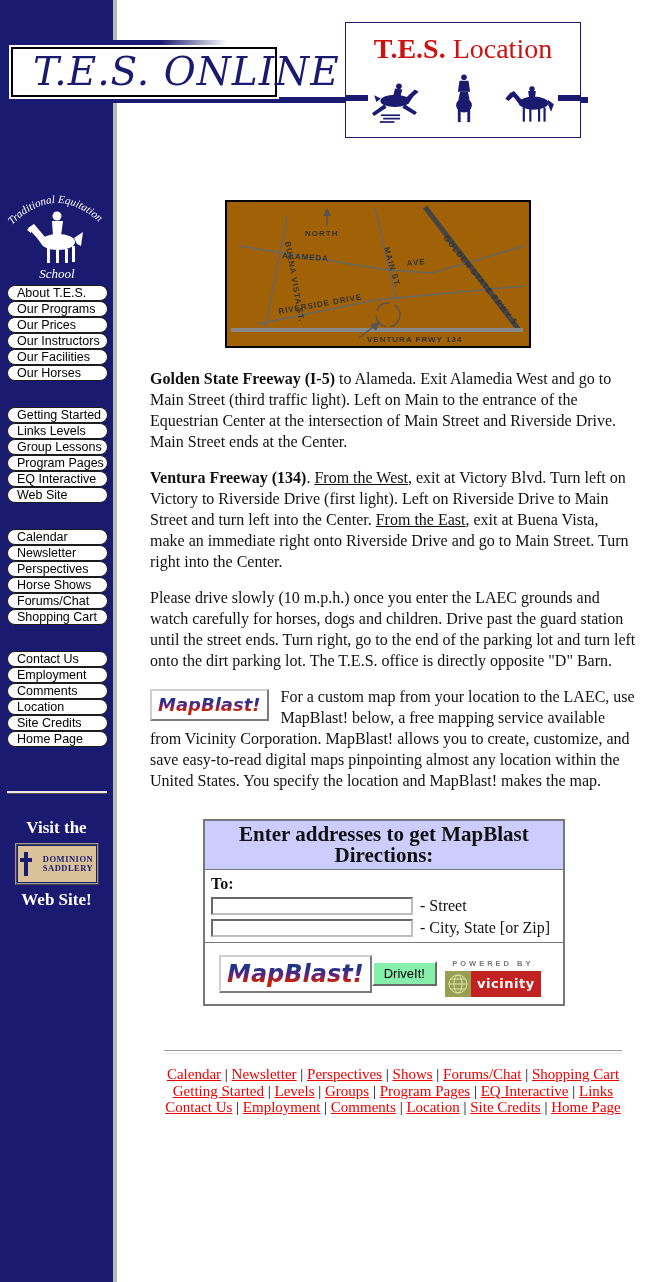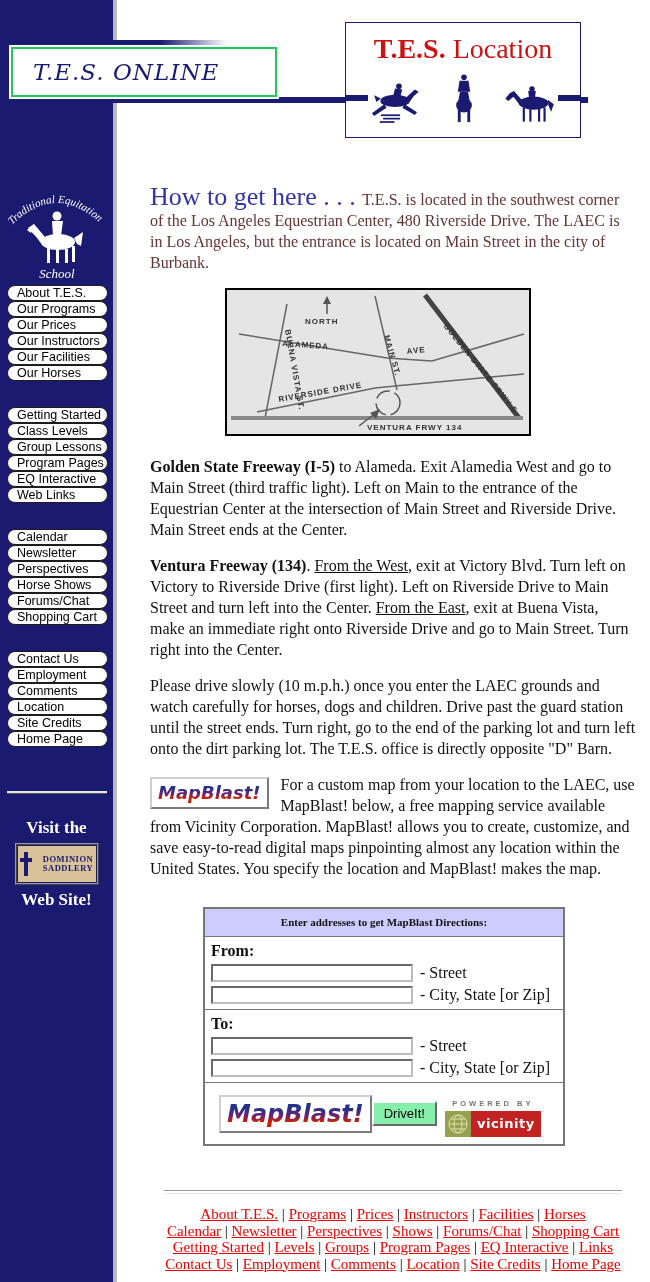--- a/index.html
+++ b/index.html
@@ -23,55 +23,55 @@
   .dom-cross i{position:absolute;background:#1a1a70;}
   .dom-cross .v{left:4px;top:0;width:4px;height:24px;}
   .dom-cross .h{left:0;top:6px;width:12px;height:4px;}
   .dom-text{font:bold 8.5px/9px "Liberation Serif",serif;color:#1a1a70;letter-spacing:.5px;}
 
   
   .fade-bar{position:absolute;left:95px;top:40px;width:132px;height:5px;z-index:2;
             background:linear-gradient(90deg,#1a1a70 50%,rgba(26,26,112,0));}
   .hline{position:absolute;left:30px;top:97px;width:558px;height:6px;background:#1a1a70;z-index:1;}
   .banner-wrap{position:absolute;left:9px;top:45px;background:#fff;padding:2px;z-index:2;}
-  .banner{border:2px solid #22c55e;width:242px;height:46px;line-height:46px;padding-left:20px;
-          font-style:italic;font-size:23px;font-family:"DejaVu Serif",serif;color:#1a1a70;
+  .banner{border:2px solid #000000;width:242px;height:46px;line-height:46px;padding-left:20px;
+          font-style:italic;font-size:39px;font-family:"DejaVu Serif",serif;color:#1a1a70;
           letter-spacing:1px;background:#fff;white-space:nowrap;}
   .loc-box{position:absolute;left:345px;top:22px;width:234px;height:114px;background:#fff;
            border:1px solid #1a1a70;z-index:2;}
   .loc-title{text-align:center;margin-top:10px;font-size:28px;color:#cc1111;white-space:nowrap;}
   .loc-title b{font-weight:bold;}
   .loc-horses{display:flex;justify-content:center;align-items:flex-end;gap:24px;margin-top:2px;height:58px;}
   .loc-dash{position:absolute;top:72px;width:22px;height:6px;background:#1a1a70;}
   .loc-dash.l{left:0;} .loc-dash.r{right:0;}
 
   
   .main{position:absolute;left:150px;top:186px;width:486px;font-size:16px;line-height:21px;color:#111;z-index:1;}
   .main p{margin:0 0 15px 0;}
   .howto{font-size:26px;color:#3535aa;}
   .intro{color:#663333;}
-  .map-wrap{width:302px;border:2px solid #000;margin:14px 1px 20px 75px;background:#e5e5e5;}
+  .map-wrap{width:302px;border:2px solid #000;margin:14px 1px 20px 75px;background:#a16207;}
   .map-wrap svg{display:block;}
   .ul{text-decoration:underline;}
 
   .mb-logo{display:inline-block;background:#fff;border:2px outset #cfcfcf;padding:0 6px;
            font-family:"DejaVu Sans",sans-serif;font-weight:bold;font-style:italic;cursor:pointer;}
   .mb-text{color:#cc2200;}
   @supports ((-webkit-background-clip:text) or (background-clip:text)){
     .mb-text{background:linear-gradient(180deg,#223388 30%,#662277 55%,#cc2200 78%);
              -webkit-background-clip:text;background-clip:text;color:transparent;}
   }
   .mb-small{float:left;font-size:18px;line-height:28px;margin:3px 12px 3px 0;}
   .mb-big{font-size:24px;line-height:34px;}
 
   
   .mb-form{border-collapse:collapse;border:2px solid #777;margin:28px 0 0 53px;width:348px;
            font-size:16px;}
   .mb-form td{border:1px solid #777;padding:3px 6px;}
-  .form-hdr{background:#ccccff;text-align:center;font-weight:bold;font-size:11px;padding:4px 2px;}
+  .form-hdr{background:#ccccff;text-align:center;font-weight:bold;font-size:21px;padding:4px 2px;}
   .sec-label{font-weight:bold;}
   .frow{display:flex;align-items:center;gap:7px;margin:1px 0;}
   .frow input{width:202px;height:18px;border:2px inset #bdbdbd;font:13px "Liberation Sans",sans-serif;padding:0 3px;box-sizing:border-box;}
   .btn-row{display:flex;align-items:center;justify-content:space-between;padding:4px 8px;}
   .driveit{font:13px "Liberation Sans",sans-serif;background:#86efac;color:#000;padding:3px 10px;
            border:2px solid;border-color:#fff #6a6a6a #6a6a6a #fff;cursor:pointer;}
   .pb{width:112px;text-align:center;}
   .pb-label{font:bold 7.5px "Liberation Sans",sans-serif;color:#777;letter-spacing:3px;margin-bottom:2px;}
   .pb-logos{display:flex;justify-content:center;align-items:flex-end;}
   .vicinity{display:inline-block;background:#c22222;color:#fff;font:bold 13px/26px "DejaVu Sans",sans-serif;
@@ -113,25 +113,25 @@
   <div class="nav-group first">
       <div class="navbtn">About T.E.S.</div>
       <div class="navbtn">Our Programs</div>
       <div class="navbtn">Our Prices</div>
       <div class="navbtn">Our Instructors</div>
       <div class="navbtn">Our Facilities</div>
       <div class="navbtn">Our Horses</div>
     </div>
   <div class="nav-group">
       <div class="navbtn">Getting Started</div>
-      <div class="navbtn">Class Levels</div>
+      <div class="navbtn">Links Levels</div>
       <div class="navbtn">Group Lessons</div>
       <div class="navbtn">Program Pages</div>
       <div class="navbtn">EQ Interactive</div>
-      <div class="navbtn">Web Links</div>
+      <div class="navbtn">Web Site</div>
     </div>
   <div class="nav-group">
       <div class="navbtn">Calendar</div>
       <div class="navbtn">Newsletter</div>
       <div class="navbtn">Perspectives</div>
       <div class="navbtn">Horse Shows</div>
       <div class="navbtn">Forums/Chat</div>
       <div class="navbtn">Shopping Cart</div>
     </div>
   <div class="nav-group">
@@ -203,21 +203,20 @@
         <rect x="76" y="50" width="4" height="26"></rect>
       <path d="M84 36 L95 44 L90 58 L85 46 Z"></path>
       <circle cx="55" cy="16" r="5"></circle>
         <path d="M48 20 L62 20 L60 36 L50 36 Z"></path>
     </svg>
   </div>
 </div>
 
 <div class="main">
 
-  <p><span class="howto">How to get here . . . </span><span class="intro">T.E.S. is located in the southwest corner of the Los Angeles Equestrian Center, 480 Riverside Drive. The LAEC is in Los Angeles, but the entrance is located on Main Street in the city of Burbank.</span></p>
 
   <div class="map-wrap">
     <svg width="302" height="144" viewBox="0 0 302 144" font-family="Liberation Sans,sans-serif">
       <g stroke="#666" stroke-width="1.5" fill="none">
         <line x1="60" y1="14" x2="38" y2="128"></line>
         <line x1="148" y1="6" x2="170" y2="100"></line>
         <polyline points="12,44 160,68 205,71 297,44"></polyline>
         <polyline points="30,122 148,98 168,96 297,84"></polyline>
       </g>
       <line x1="198" y1="5" x2="292" y2="128" stroke="#444" stroke-width="5"></line>
@@ -248,33 +247,20 @@
 
   <p>
     <span class="mb-logo mb-small"><span class="mb-text">MapBlast!</span></span><span>For a custom map from your location to the LAEC, use MapBlast! below, a free mapping service available from Vicinity Corporation. MapBlast! allows you to create, customize, and save easy-to-read digital maps pinpointing almost any location within the United States. You specify the location and MapBlast! makes the map.</span>
   </p>
 
   <table class="mb-form">
     <tbody>
         <tr>
           <td class="form-hdr">Enter addresses to get MapBlast Directions:</td>
         </tr>
-    <tr>
-      <td>
-        <div class="sec-label">From:</div>
-        <div class="frow">
-              <input type="text" value="" style="">
-              <span>- Street</span>
-            </div>
-        <div class="frow">
-              <input type="text" value="" style="">
-              <span>- City, State [or Zip]</span>
-            </div>
-      </td>
-    </tr>
     <tr>
       <td>
         <div class="sec-label">To:</div>
         <div class="frow">
               <input type="text" value="" style="">
               <span>- Street</span>
             </div>
         <div class="frow">
               <input type="text" value="" style="">
               <span>- City, State [or Zip]</span>
@@ -304,20 +290,19 @@
           </span>
         </div>
       </td>
     </tr>
   </tbody>
     </table>
 
   <hr class="footer-hr">
 
   <div class="footer">
-    <div class="flinks"><a class="flink">About T.E.S.</a><a class="flink">Programs</a><a class="flink">Prices</a><a class="flink">Instructors</a><a class="flink">Facilities</a><a class="flink">Horses</a></div>
     <div class="flinks"><a class="flink">Calendar</a><a class="flink">Newsletter</a><a class="flink">Perspectives</a><a class="flink">Shows</a><a class="flink">Forums/Chat</a><a class="flink">Shopping Cart</a></div>
     <div class="flinks"><a class="flink">Getting Started</a><a class="flink">Levels</a><a class="flink">Groups</a><a class="flink">Program Pages</a><a class="flink">EQ Interactive</a><a class="flink">Links</a></div>
     <div class="flinks"><a class="flink">Contact Us</a><a class="flink">Employment</a><a class="flink">Comments</a><a class="flink">Location</a><a class="flink">Site Credits</a><a class="flink">Home Page</a></div>
 
   </div>
 
 </div>
 
 </body></html>

